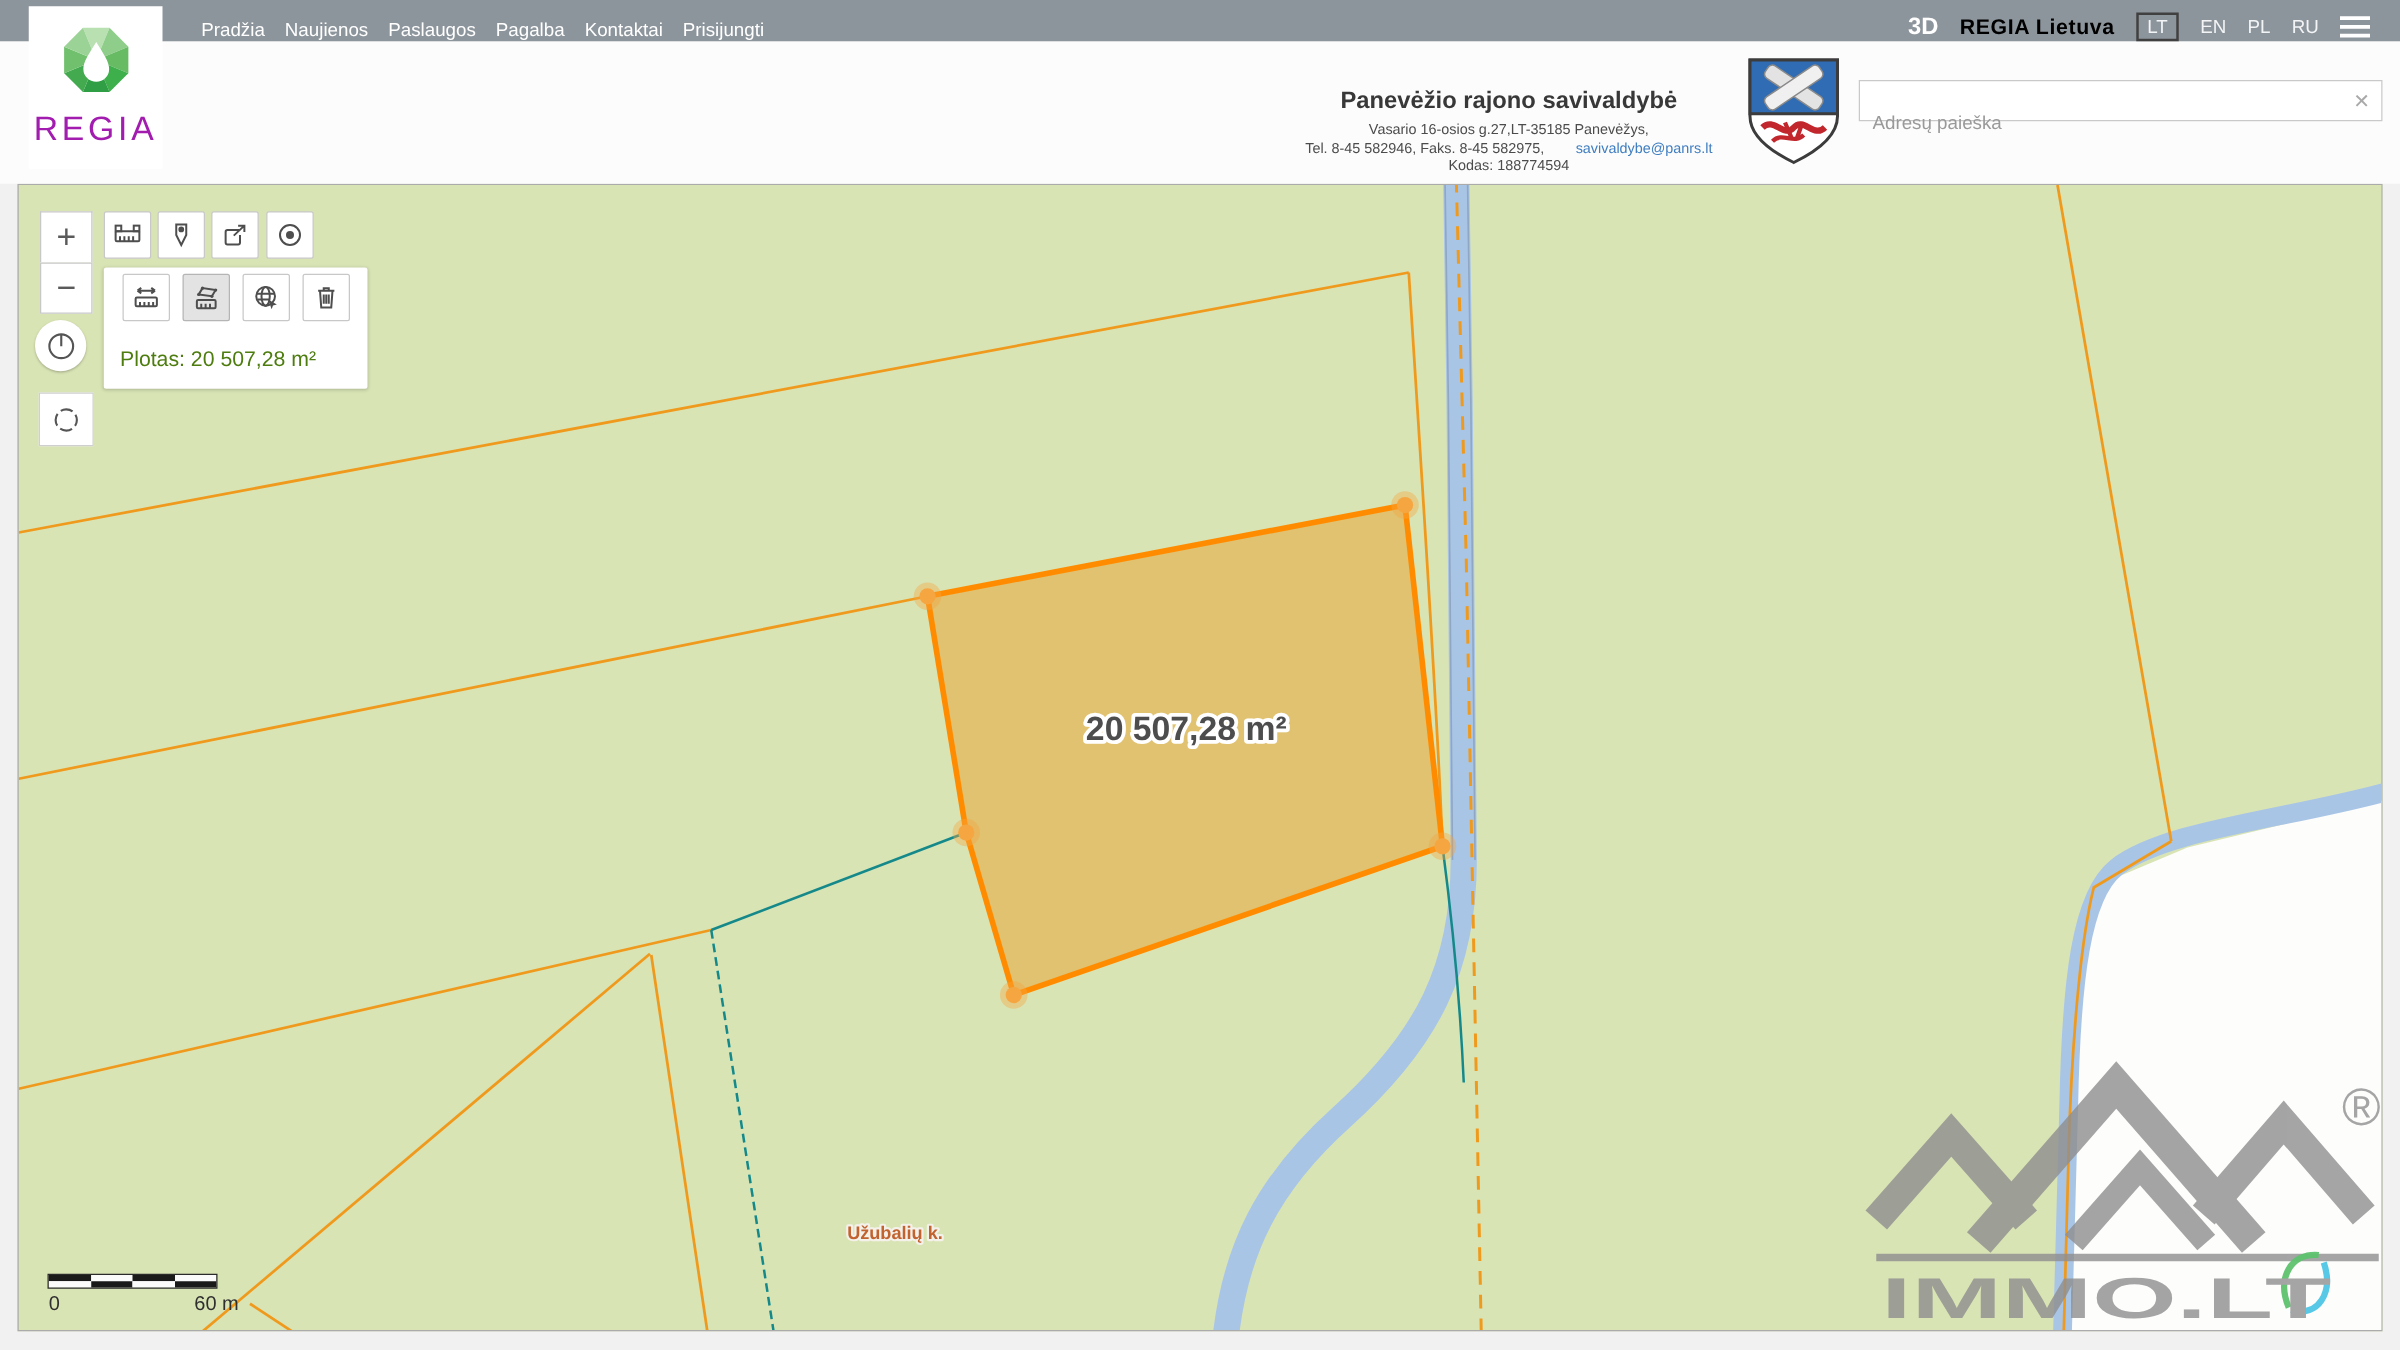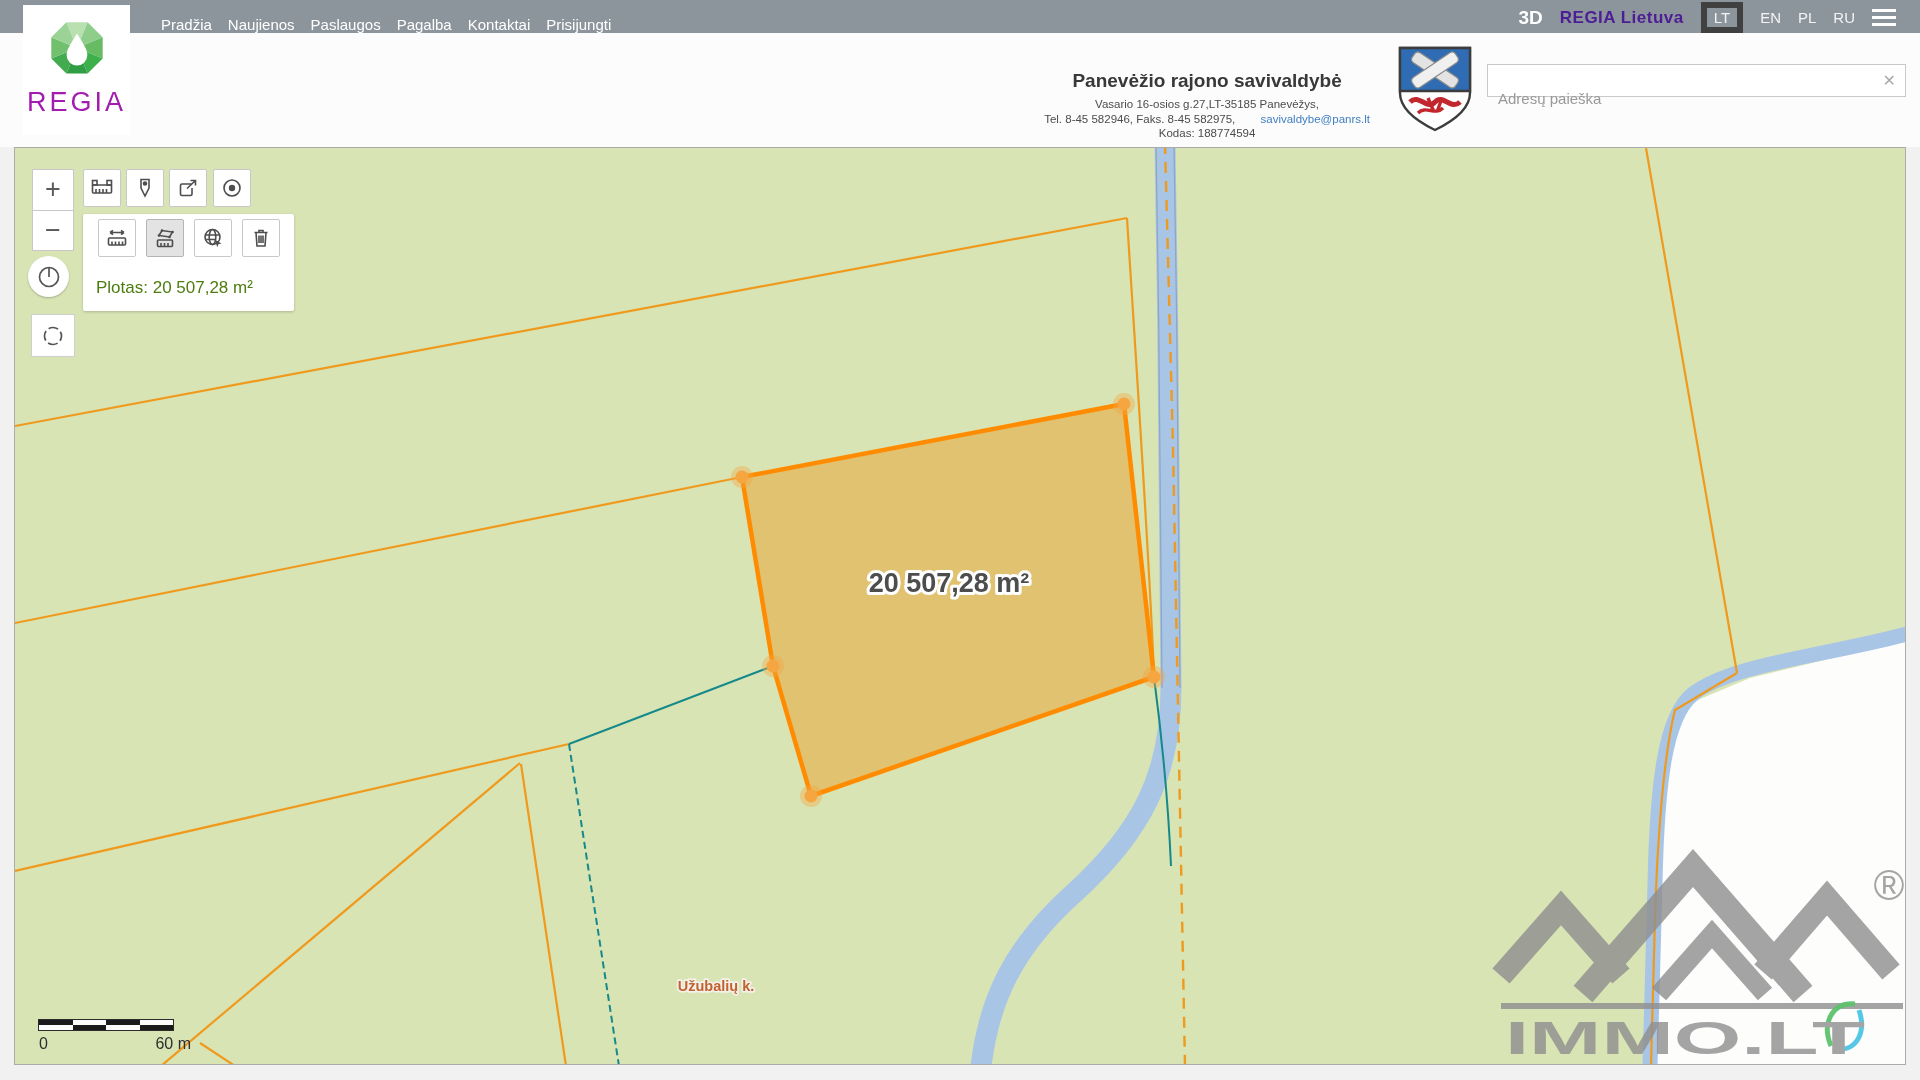--- a/index.html
+++ b/index.html
@@ -5,23 +5,23 @@
   * { margin:0; padding:0; box-sizing:border-box; }
   html,body { width:1920px; height:1080px; }
   body { background:#f1f1f1; font-family:"Liberation Sans", sans-serif; position:relative; overflow:hidden; }
 
   
   .navbar { position:absolute; left:0; top:0; width:1920px; height:33px; background:#8d959c; display:flex; align-items:flex-end; z-index:4; }
   .nav-links { display:flex; gap:16px; padding-left:161px; }
   .nav-link { color:#fff; font-size:15px; cursor:pointer; white-space:nowrap; }
   .nav-right { margin-left:auto; display:flex; align-items:center; gap:17px; padding-right:24px; }
   .threed { color:#fff; font-size:19px; font-weight:bold; }
-  .brand-red { color:#4c1d95; font-size:17px; font-weight:bold; letter-spacing:.5px; }
+  .brand-red { color:#000000; font-size:17px; font-weight:bold; letter-spacing:.5px; }
   .lang { color:#f2f4f5; font-size:15px; cursor:pointer; }
-  .lang.active { border:6px solid #404040; padding:1px 7px; }
+  .lang.active { border:2px solid #404040; padding:1px 7px; }
   .burger { display:flex; flex-direction:column; gap:4px; cursor:pointer; padding:2px 0; }
   .burger div { width:24px; height:3px; background:#fff; }
 
   
   .header { position:absolute; left:0; top:33px; width:1920px; height:114px; background:#fcfcfc; z-index:3; }
   .logo-box { position:absolute; left:23px; top:5px; width:107px; height:130px; background:#fff; z-index:6; text-align:center; cursor:pointer; }
   .logo-box svg { margin-top:14px; }
   .logo-text { font-size:27px; color:#a21caf; letter-spacing:3px; margin-top:2px; }
   .muni { position:absolute; right:550px; top:37px; text-align:center; }
   .muni-title { font-size:19px; font-weight:bold; color:#383838; margin-bottom:5px; }

